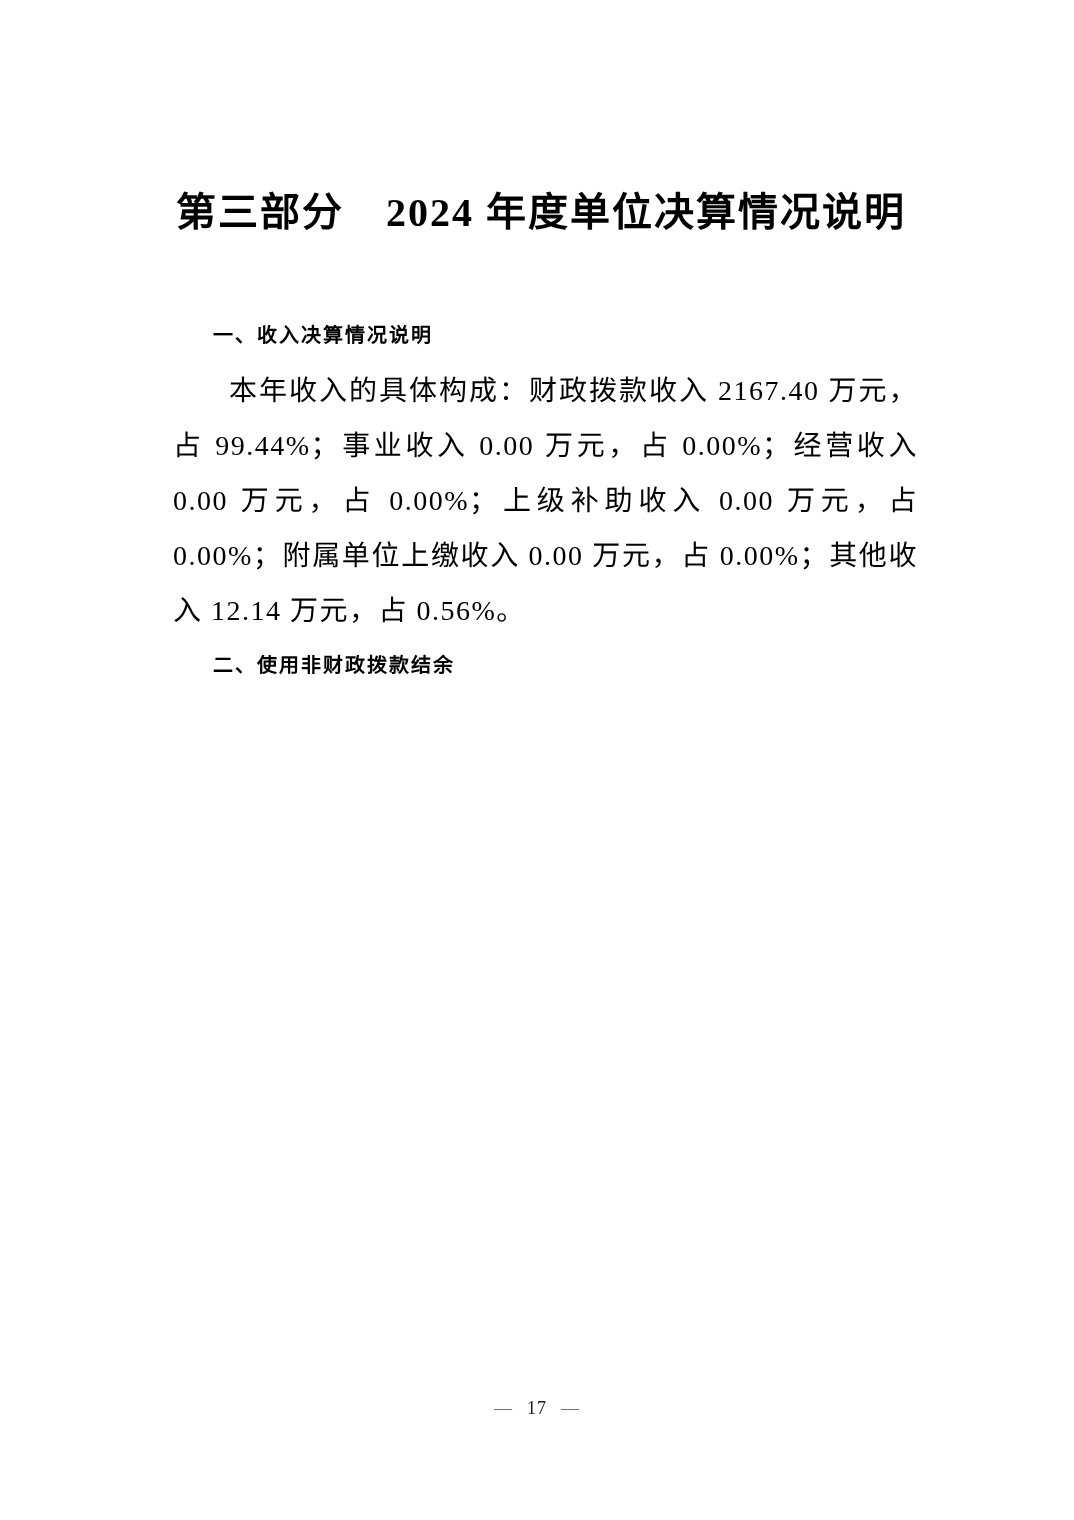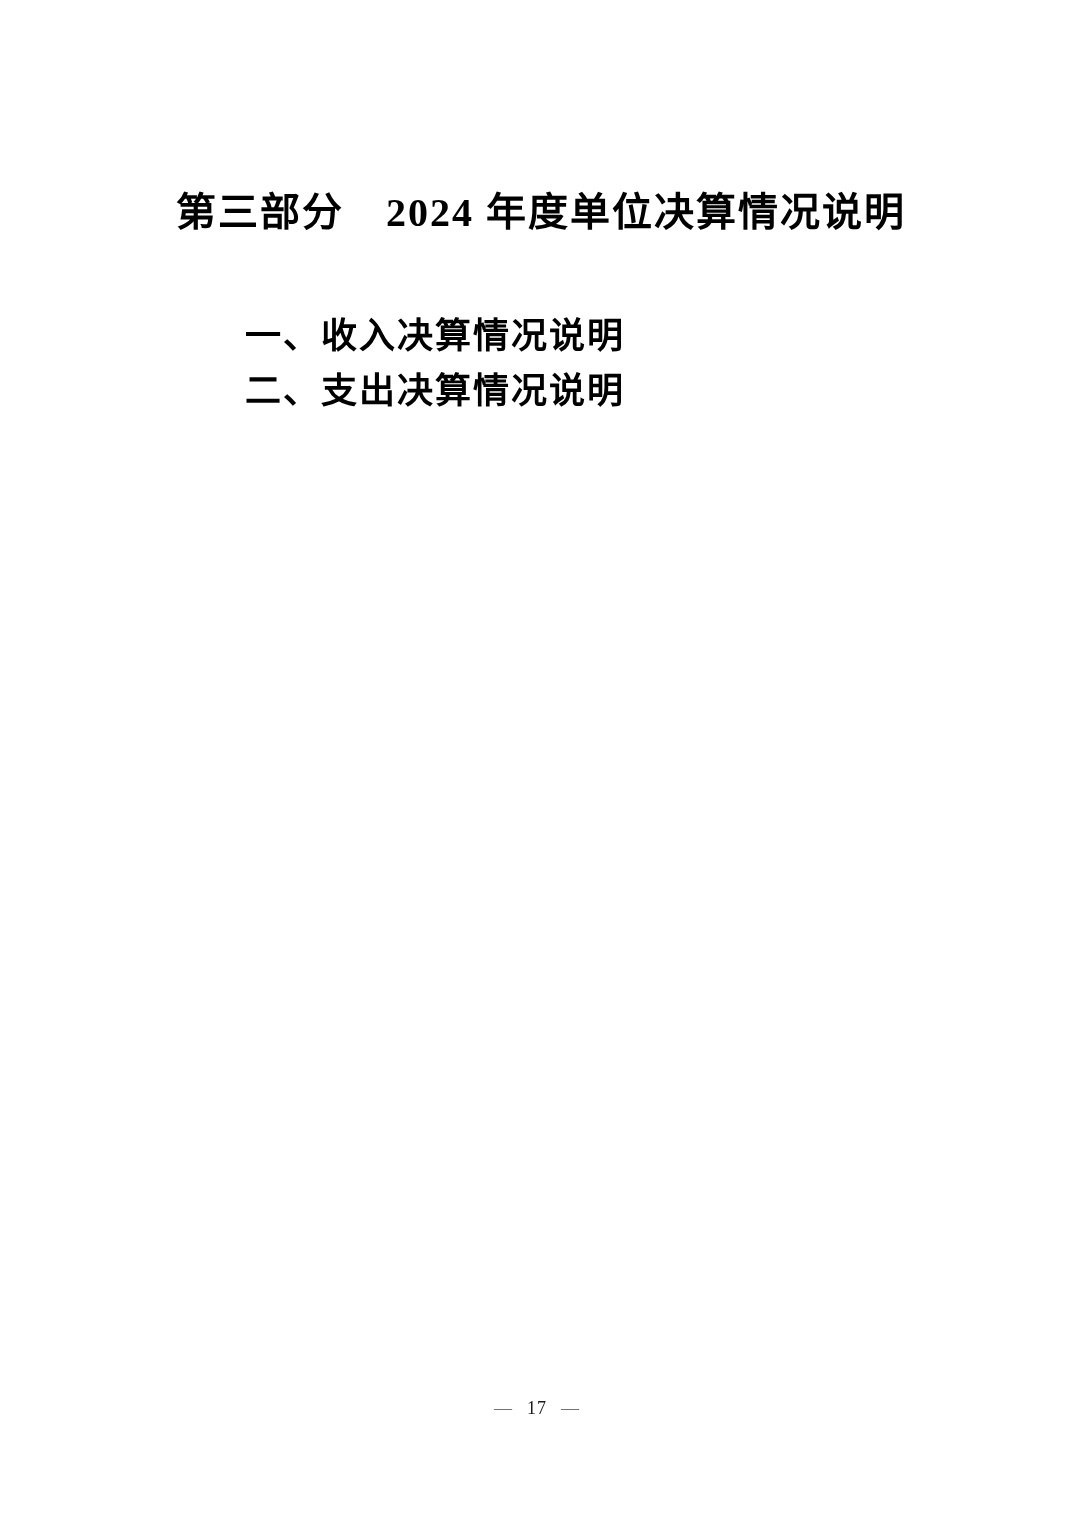--- a/index.html
+++ b/index.html
@@ -39,21 +39,21 @@
     width: 745px;
     font-size: 28px;
     line-height: 55px;
     text-align: justify;
     text-justify: inter-character;
   }
 
   .section-heading {
     font-family: "Liberation Sans", "DejaVu Sans", sans-serif;
     font-weight: 700;
-    font-size: 36px;
+    font-size: 20px;
     line-height: 55px;
     text-indent: 2em;
     letter-spacing: 2px;
     text-align: left;
   }
 
   .body-para {
     text-indent: 2em;
     letter-spacing: 1.5px;
     font-weight: 400;
@@ -80,22 +80,23 @@
 
 <div class="page">
 
   <h1 class="doc-title">第三部分　2024 年度单位决算情况说明</h1>
 
   <div class="content">
 
     <h2 class="section-heading">一、收入决算情况说明</h2>
 
 
+    <p class="body-para">本年收入的具体构成：财政拨款收入 2167.40 万元，占 99.44%；事业收入 0.00 万元，占 0.00%；经营收入 0.00 万元，占 0.00%；上级补助收入 0.00 万元，占 0.00%；附属单位上缴收入 0.00 万元，占 0.00%；其他收入 12.14 万元，占 0.56%。</p>
 
-    <h2 class="section-heading">二、支出决算情况说明</h2>
+    <h2 class="section-heading">二、使用非财政拨款结余</h2>
 
 
 
   </div>
 
   <div class="page-footer">
     <span class="dash">—</span><span>17</span><span class="dash">—</span>
   </div>
 
 </div>

